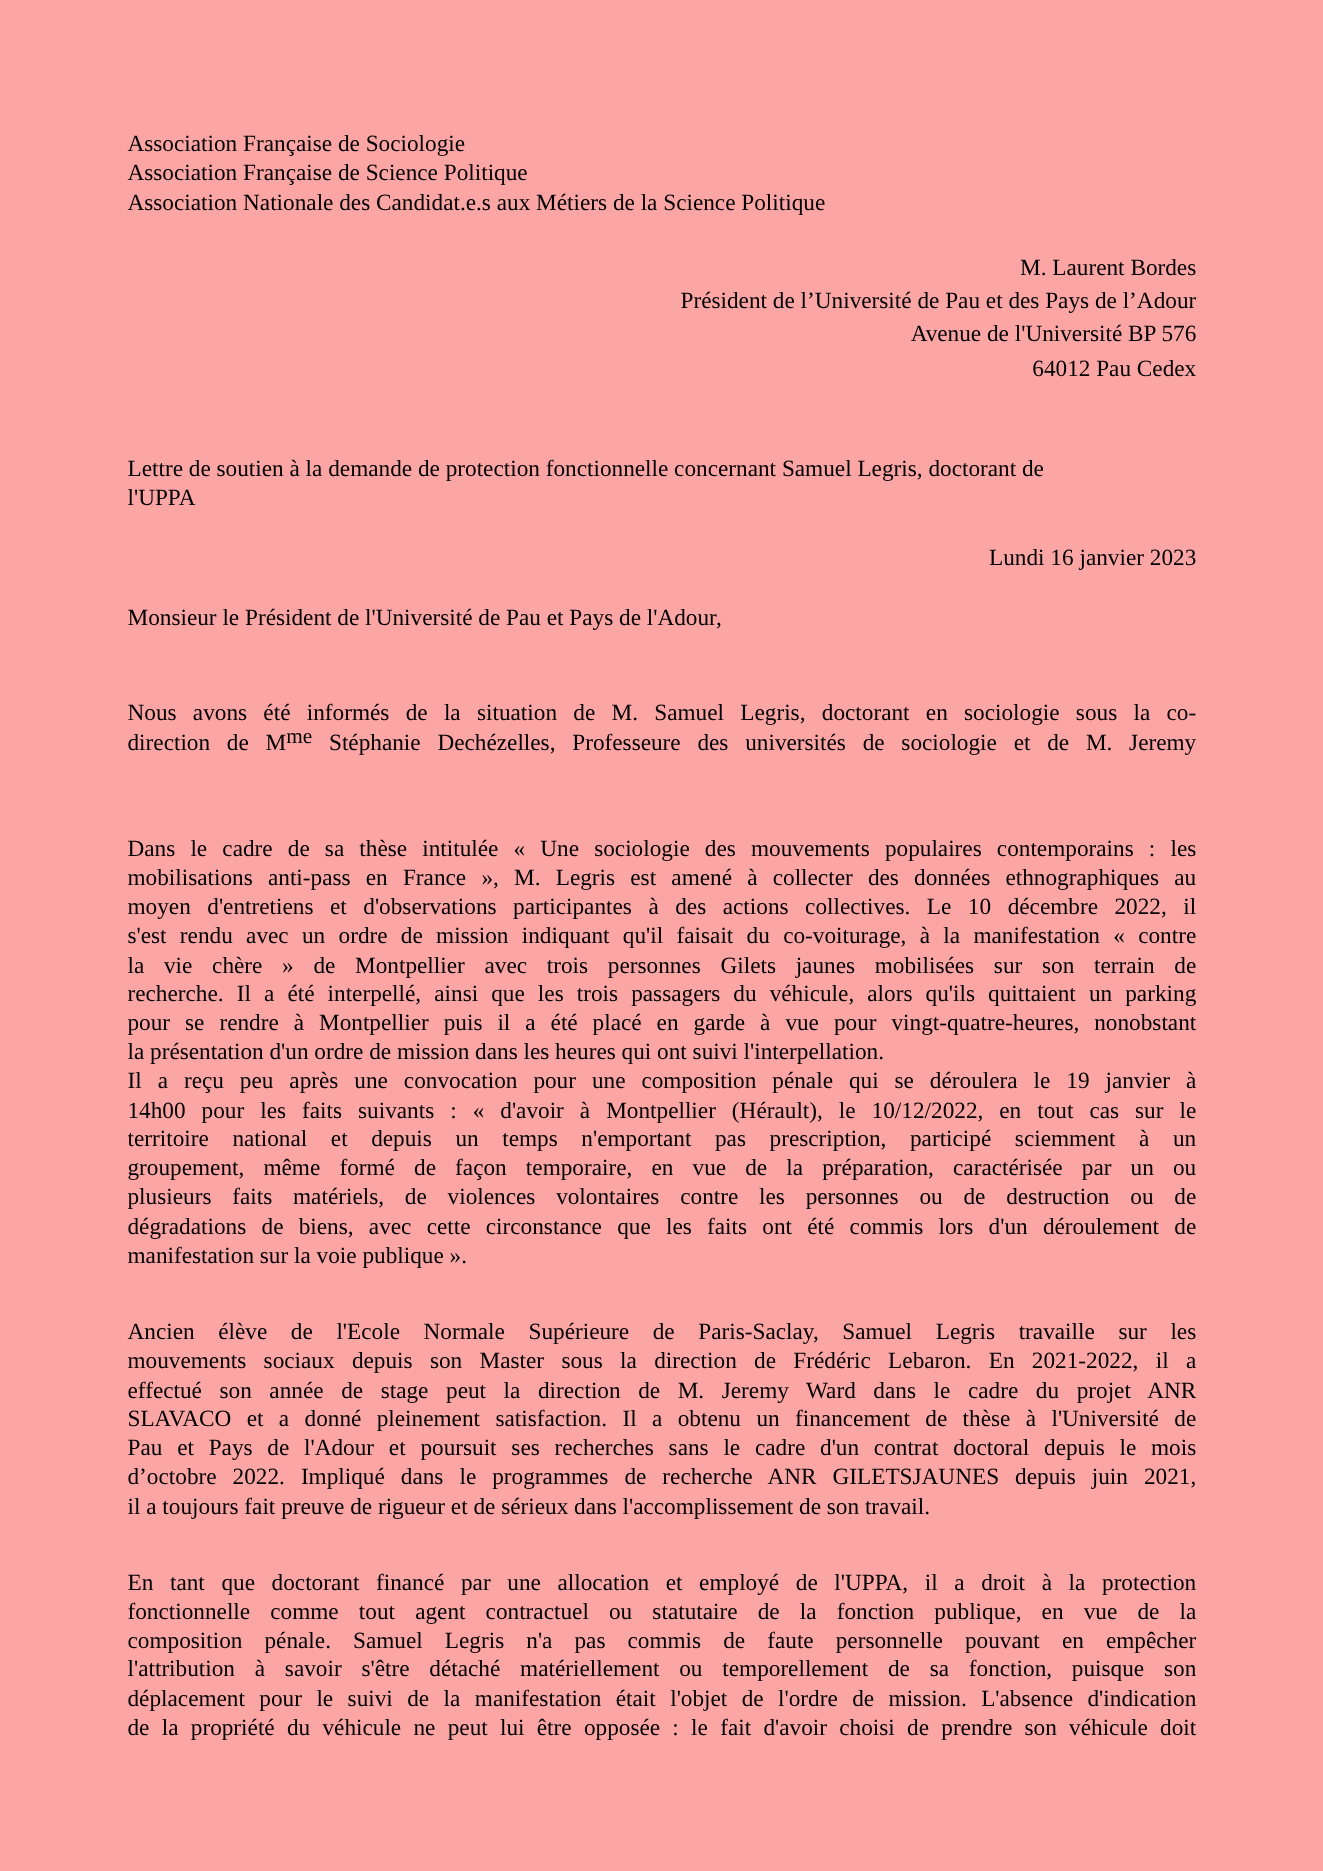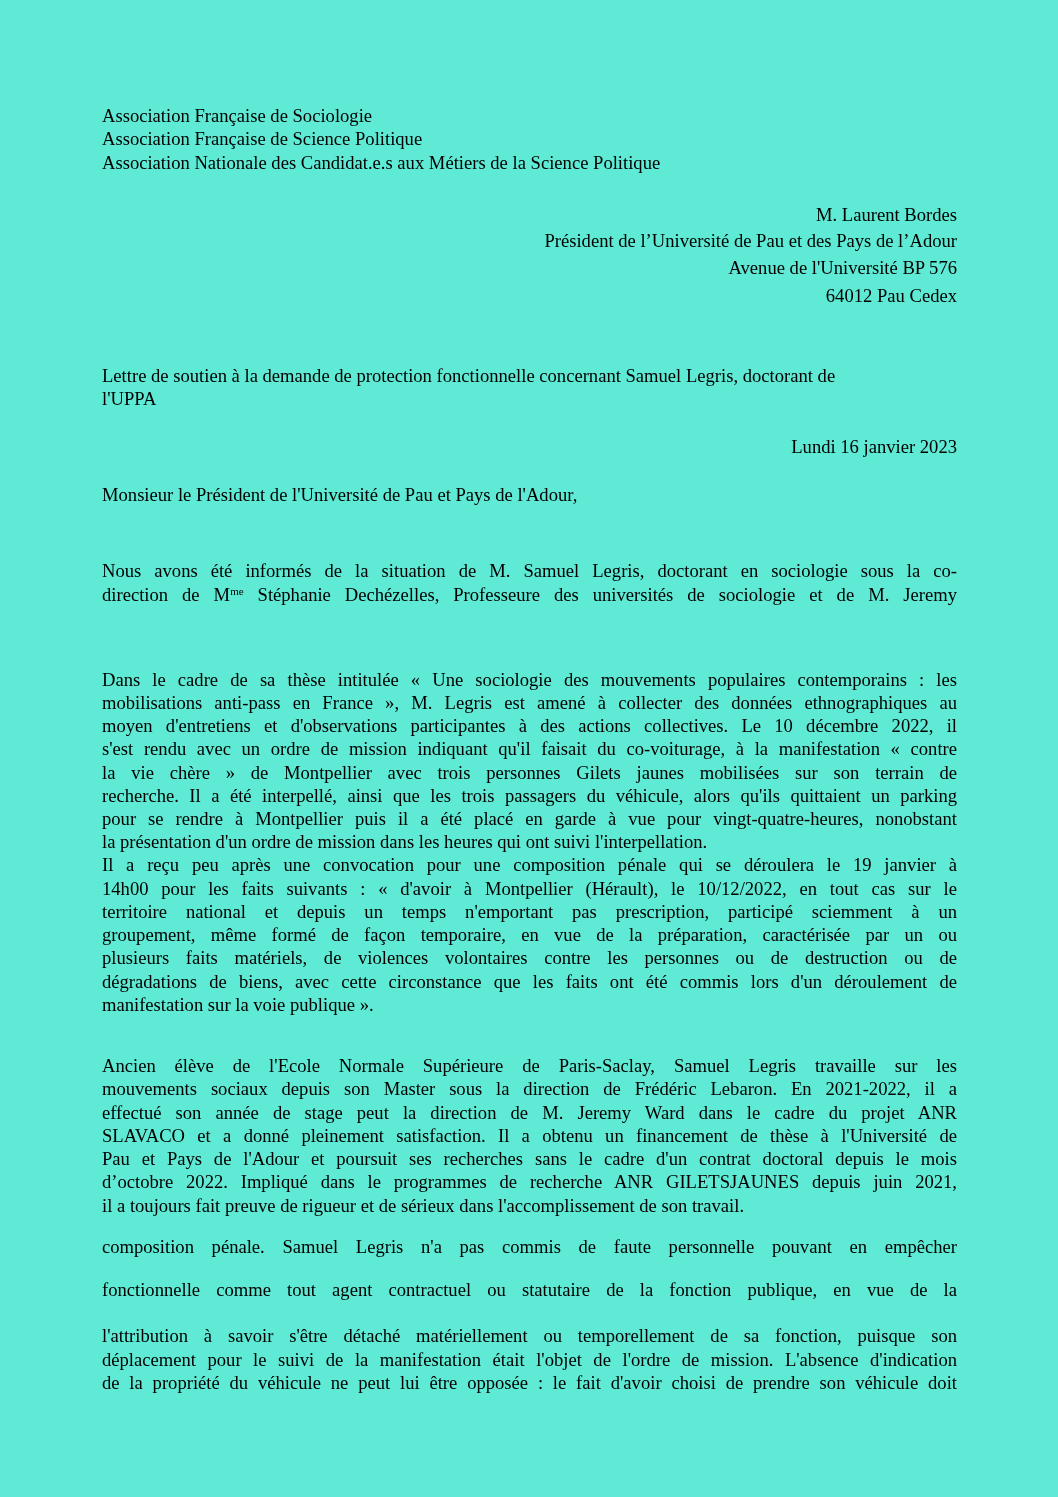--- a/index.html
+++ b/index.html
@@ -1,27 +1,27 @@
 <!DOCTYPE html>
 <html><head>
 <meta charset="utf-8">
 <style>
   html, body { margin: 0; padding: 0; background: #ffffff; }
   body { width: 1058px; height: 1497px; position: relative; overflow: hidden; }
   .page {
     position: absolute; left: 0; top: 0; width: 1058px; height: 1497px;
-    background: #5eead4; color: #000000;
+    background: #fca5a5; color: #000000;
     font-family: "Liberation Serif", "DejaVu Serif", serif;
     font-size: 18.6px;
   }
   .line { position: absolute; white-space: nowrap; line-height: 23px; }
   .left { left: 102px; }
   .right { right: 101px; text-align: right; }
   .just { left: 102px; width: 855px; white-space: normal; text-align: justify; text-align-last: justify; }
-  sup { font-size: 11px; line-height: 0; vertical-align: 6px; }
+  sup { font-size: 17px; line-height: 0; vertical-align: 6px; }
 </style>
 </head>
 <body>
 
 <div class="page">
 
   <div class="line left" style="top:104px">Association Française de Sociologie</div>
   <div class="line left" style="top:127px">Association Française de Science Politique</div>
   <div class="line left" style="top:151px">Association Nationale des Candidat.e.s aux Métiers de la Science Politique</div>
 
@@ -58,19 +58,20 @@
   <div class="line left" style="top:993px">manifestation sur la voie publique ».</div>
 
   <div class="line just" style="top:1054px">Ancien élève de l'Ecole Normale Supérieure de Paris-Saclay, Samuel Legris travaille sur les</div>
   <div class="line just" style="top:1077px">mouvements sociaux depuis son Master sous la direction de Frédéric Lebaron.  En 2021-2022, il a</div>
   <div class="line just" style="top:1101px">effectué son année de stage peut la direction de M. Jeremy Ward dans le cadre du projet ANR</div>
   <div class="line just" style="top:1124px">SLAVACO et a donné pleinement satisfaction. Il a obtenu un financement de thèse à l'Université de</div>
   <div class="line just" style="top:1147px">Pau et Pays de l'Adour et poursuit ses recherches sans le cadre d'un contrat doctoral depuis le mois</div>
   <div class="line just" style="top:1170px">d’octobre 2022. Impliqué dans le programmes de recherche ANR GILETSJAUNES depuis juin 2021,</div>
   <div class="line left" style="top:1194px">il a toujours fait preuve de rigueur et de sérieux dans l'accomplissement de son travail.</div>
 
+  <div class="line just" style="top:1255px">En tant que doctorant financé par une allocation et employé de l'UPPA, il a droit à la protection</div>
   <div class="line just" style="top:1278px">fonctionnelle comme tout agent contractuel ou statutaire de la fonction publique, en vue de la</div>
-  <div class="line just" style="top:1235px">composition pénale. Samuel Legris n'a pas commis de faute personnelle pouvant en empêcher</div>
+  <div class="line just" style="top:1301px">composition pénale. Samuel Legris n'a pas commis de faute personnelle pouvant en empêcher</div>
   <div class="line just" style="top:1324px">l'attribution à savoir s'être détaché matériellement ou temporellement de sa fonction, puisque son</div>
   <div class="line just" style="top:1348px">déplacement pour le suivi de la manifestation était l'objet de l'ordre de mission. L'absence d'indication</div>
   <div class="line just" style="top:1371px">de la propriété du véhicule ne peut lui être opposée : le fait d'avoir choisi de prendre son véhicule doit</div>
 
 </div>
 
 </body></html>

